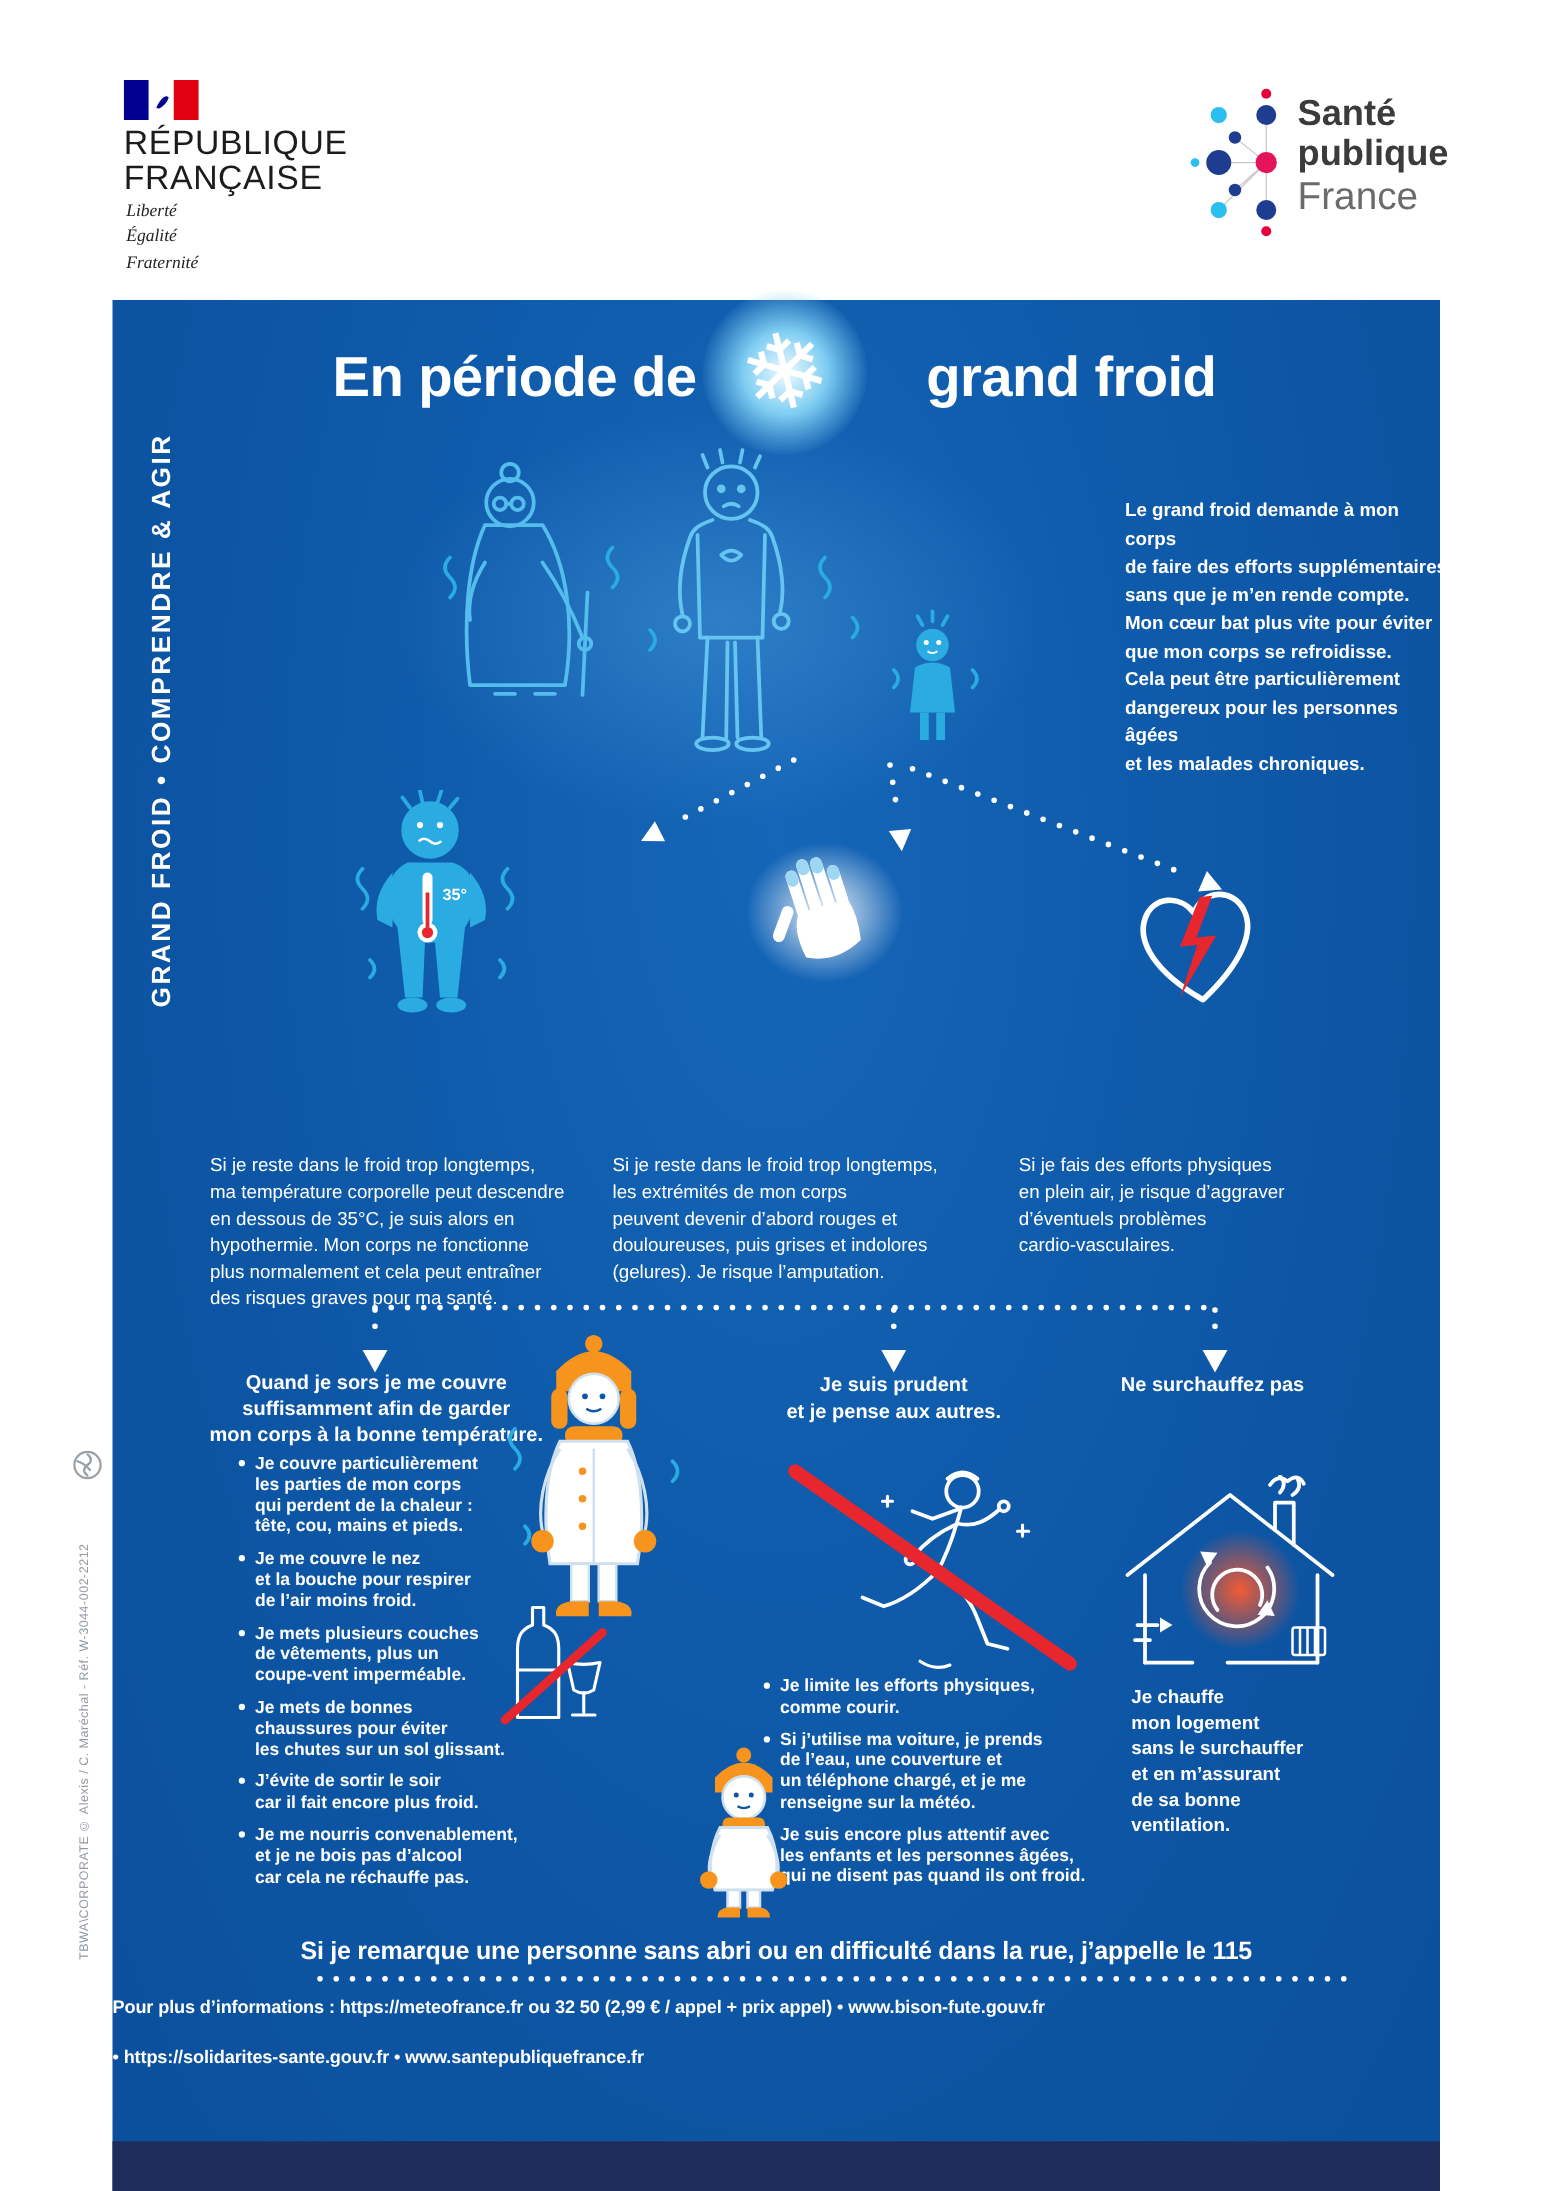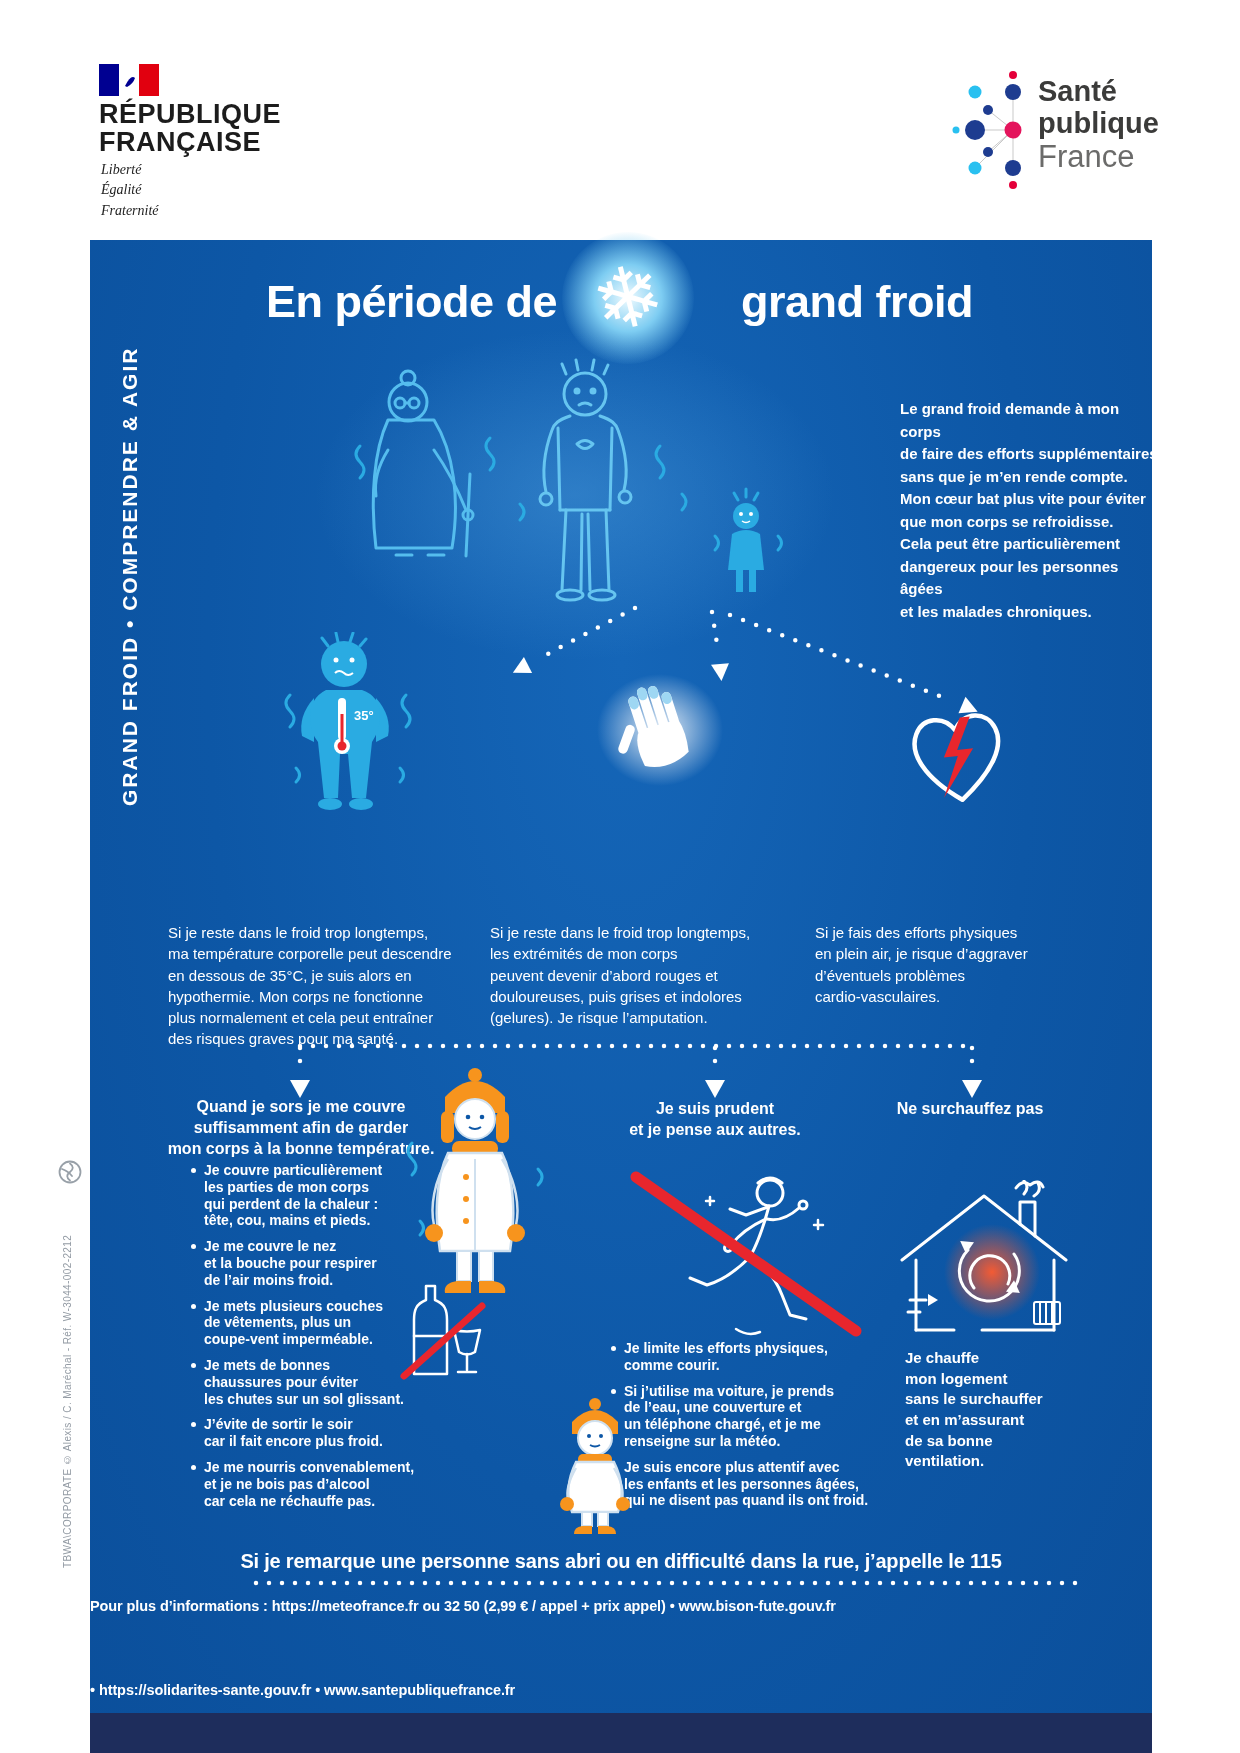--- a/index.html
+++ b/index.html
@@ -1,21 +1,21 @@
 <!DOCTYPE html>
 <html><head>
 <meta charset="utf-8">
 <style>
   html,body{margin:0;padding:0;background:#fff;}
   body{width:1240px;height:1753px;position:relative;overflow:hidden;
        font-family:"Liberation Sans",sans-serif;}
   .abs{position:absolute;}
   .pre{white-space:pre-line;}
   
-  .rf-title{font-weight:bold;font-size:27px;line-height:1.04;letter-spacing:.5px;color:#1c1c1c;}
+  .rf-title{font-weight:normal;font-size:27px;line-height:1.04;letter-spacing:.5px;color:#1c1c1c;}
   .rf-motto{font-family:"Liberation Serif",serif;font-style:italic;font-size:14px;line-height:1.45;color:#222;}
   .spf-text{line-height:1.1;}
   .spf-text .b{font-weight:bold;font-size:29px;color:#3b3b3a;}
   .spf-text .l{font-weight:normal;font-size:31px;color:#6b6b6a;}
   
   .panel{left:90px;top:240px;width:1062px;height:1513px;
     background:radial-gradient(ellipse at 50% 28%, #1566b8 0%, #0d57a6 55%, #0b4f9b 100%);}
   .panel-footer{background:#1e2d5c;}
   .glow-figures{background:radial-gradient(closest-side, rgba(90,170,230,.38), rgba(90,170,230,0));}
   .title{color:#fff;font-weight:bold;font-size:45px;letter-spacing:-.5px;margin-left:16px;}
@@ -412,21 +412,21 @@
 sans le surchauffer
 et en m’assurant
 de sa bonne
 ventilation.</div>
 
   <div class="abs emerg" style="left:0;top:1310px;width:1062px">Si je remarque une personne sans abri ou en difficulté dans la rue, j’appelle le 115</div>
   <svg class="abs" style="left:160px;top:1336px" width="840" height="14" viewBox="0 0 840 14">
     <path d="M6 7 H 834" stroke="#fff" stroke-width="4.5" stroke-linecap="round" fill="none" stroke-dasharray="0 13"></path>
   </svg>
   <div class="abs info" style="left:0;top:1358px;width:1062px">Pour plus d’informations : https://meteofrance.fr ou 32 50 (2,99 € / appel + prix appel) • www.bison-fute.gouv.fr</div>
-  <div class="abs info" style="left:0;top:1442px;width:1144px">• https://solidarites-sante.gouv.fr • www.santepubliquefrance.fr</div>
+  <div class="abs info" style="left:0;top:1398px;width:1144px">• https://solidarites-sante.gouv.fr • www.santepubliquefrance.fr</div>
 
   <div class="abs panel-footer" style="left:0;top:1473px;width:1062px;height:40px"></div>
 </div>
 
 <svg class="abs" style="left:56px;top:1158px" width="28" height="28" viewBox="0 0 28 28">
   <g stroke="#98a0a8" stroke-width="1.8" fill="none" stroke-linecap="round">
     <circle cx="14" cy="14" r="10.5"></circle>
     <path d="M14 5.5 q5.5 4.2 0 8.5 q-5.5 4.2 0 8.5"></path>
     <path d="M6 11 q6 2 10 7"></path>
   </g>

